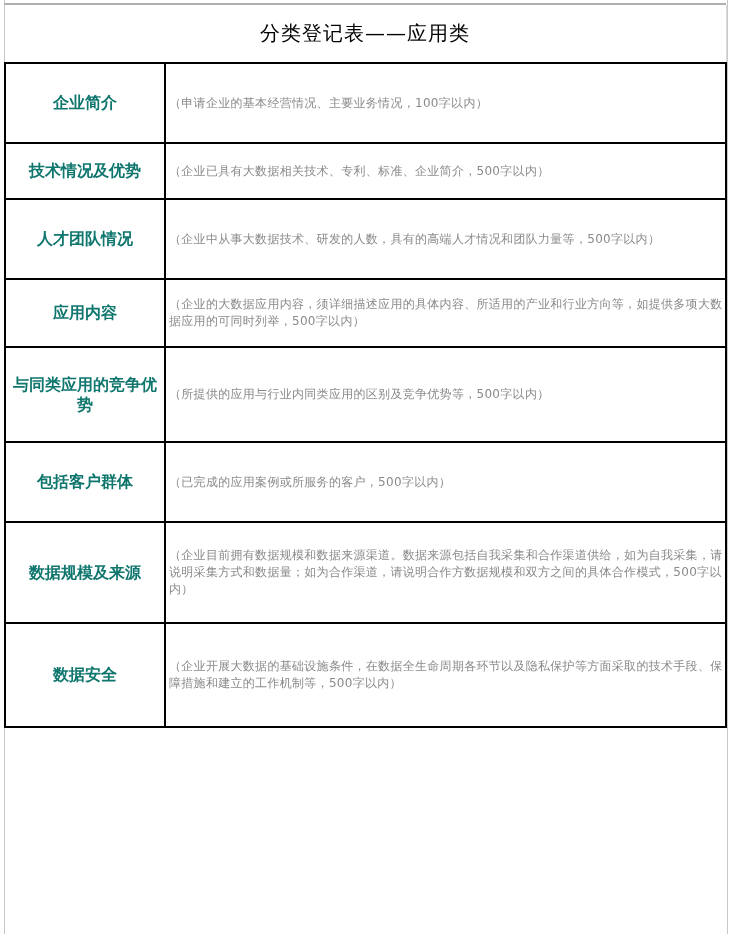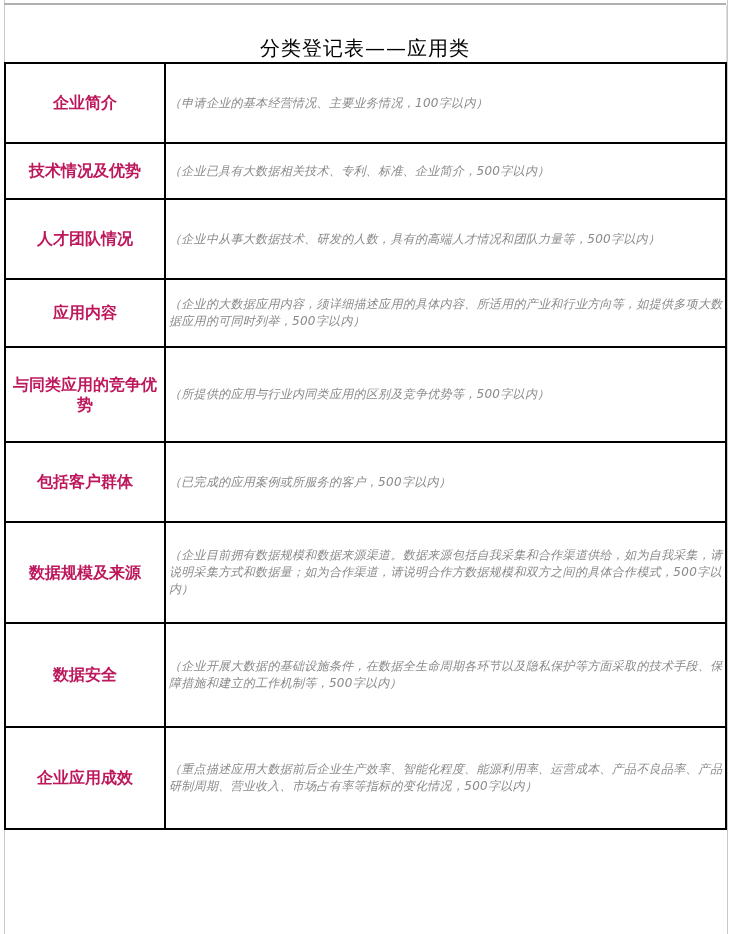--- a/index.html
+++ b/index.html
@@ -5,37 +5,37 @@
   html, body { margin: 0; padding: 0; }
   body {
     width: 730px; height: 934px; overflow: hidden; background: #ffffff;
     font-family: "DejaVu Sans", "Liberation Sans", sans-serif;
     position: relative;
   }
   .gridline-v { position: absolute; top: 0; bottom: 0; width: 1px; background: #c8c8c8; }
   .sheet-top { position: absolute; left: 4px; top: 3px; width: 722px; height: 2px; background: #b0b0b0; }
   .title-row {
     position: absolute; left: 4px; top: 5px; width: 722px; height: 57px;
-    display: flex; align-items: flex-end; justify-content: center;
+    display: flex; align-items: center; justify-content: center;
     border-right: 1px solid #dcdcdc;
   }
   .title-text { font-size: 20px; color: #000; letter-spacing: 1px; }
   .table {
     position: absolute; left: 4px; top: 62px; width: 723px;
     border-collapse: collapse; table-layout: fixed;
   }
   .table td { border: 2px solid #000; padding: 0; }
   .label-cell {
     width: 150px; text-align: center; vertical-align: middle;
-    font-weight: bold; font-size: 16px; color: #be185d; line-height: 20px;
+    font-weight: bold; font-size: 16px; color: #0f766e; line-height: 20px;
     padding: 0 4px !important;
   }
   .content-cell {
     vertical-align: middle; font-size: 12px; color: #8a8a8a;
-    line-height: 17px; padding: 0 2px 0 3px !important; letter-spacing: 0.3px; font-style: italic;
+    line-height: 17px; padding: 0 2px 0 3px !important; letter-spacing: 0.3px;
   }
 </style>
 </head>
 <body>
 
 <div class="gridline-v" style="left:4px;"></div>
 <div class="gridline-v" style="left:727px;"></div>
 <div class="sheet-top"></div>
 
 <div class="title-row">
@@ -69,18 +69,14 @@
       <td class="content-cell">（已完成的应用案例或所服务的客户，500字以内）</td>
     </tr>
     <tr style="height:101px;">
       <td class="label-cell">数据规模及来源</td>
       <td class="content-cell">（企业目前拥有数据规模和数据来源渠道。数据来源包括自我采集和合作渠道供给，如为自我采集，请说明采集方式和数据量；如为合作渠道，请说明合作方数据规模和双方之间的具体合作模式，500字以内）</td>
     </tr>
     <tr style="height:104px;">
       <td class="label-cell">数据安全</td>
       <td class="content-cell">（企业开展大数据的基础设施条件，在数据全生命周期各环节以及隐私保护等方面采取的技术手段、保障措施和建立的工作机制等，500字以内）</td>
     </tr>
-    <tr style="height:102px;">
-      <td class="label-cell">企业应用成效</td>
-      <td class="content-cell">（重点描述应用大数据前后企业生产效率、智能化程度、能源利用率、运营成本、产品不良品率、产品研制周期、营业收入、市场占有率等指标的变化情况，500字以内）</td>
-    </tr>
   </tbody>
 </table>
 
 </body></html>

